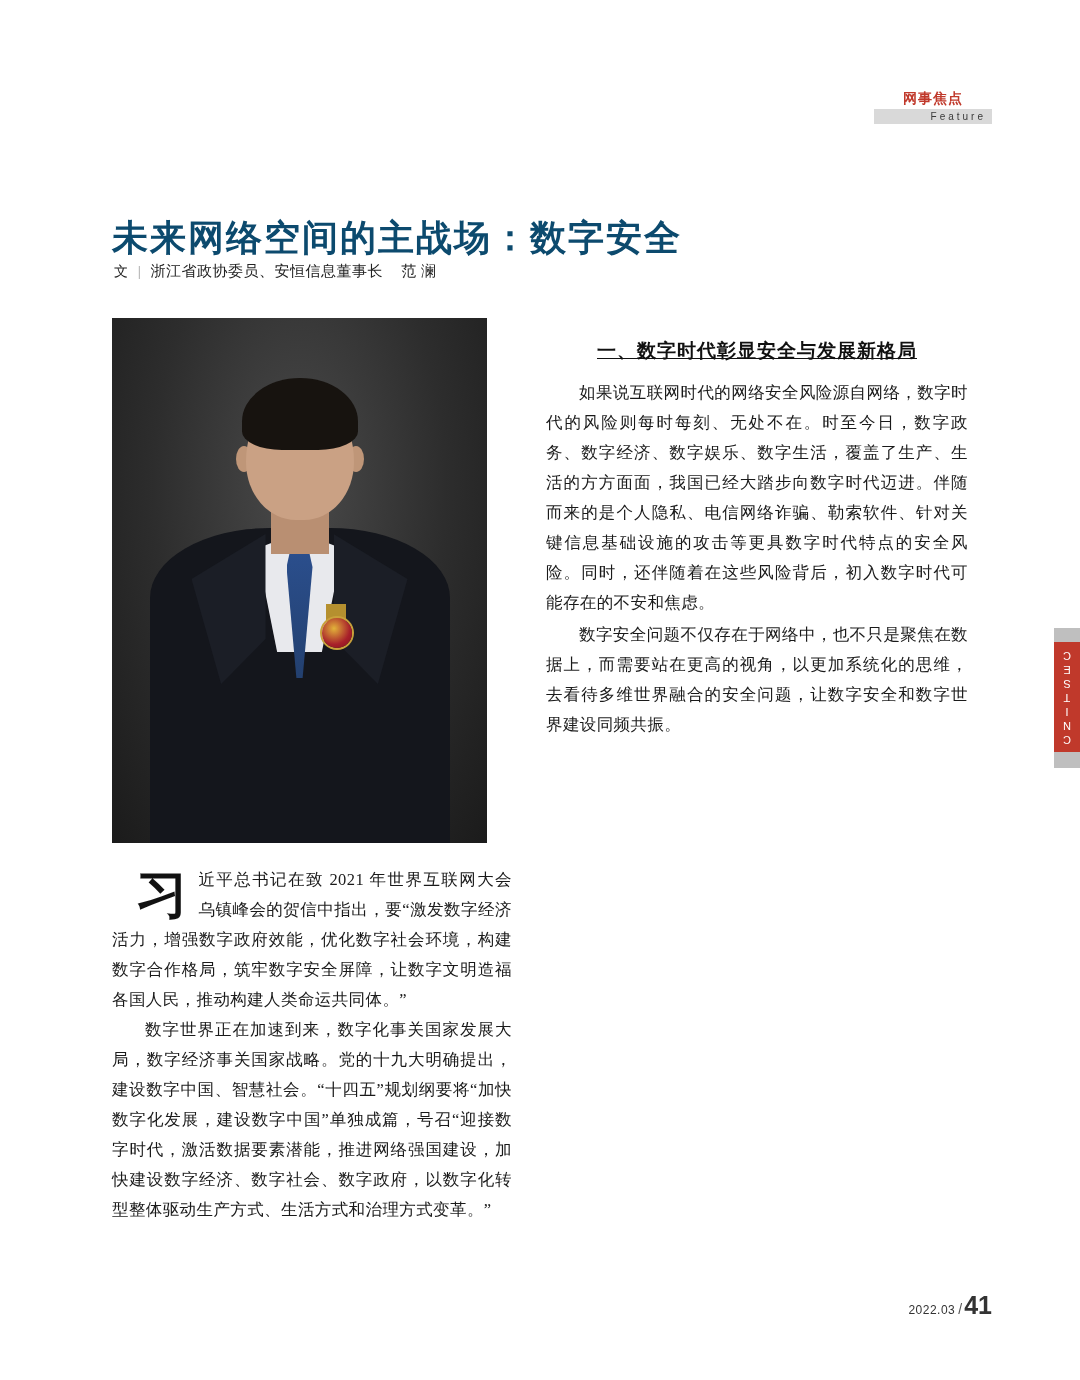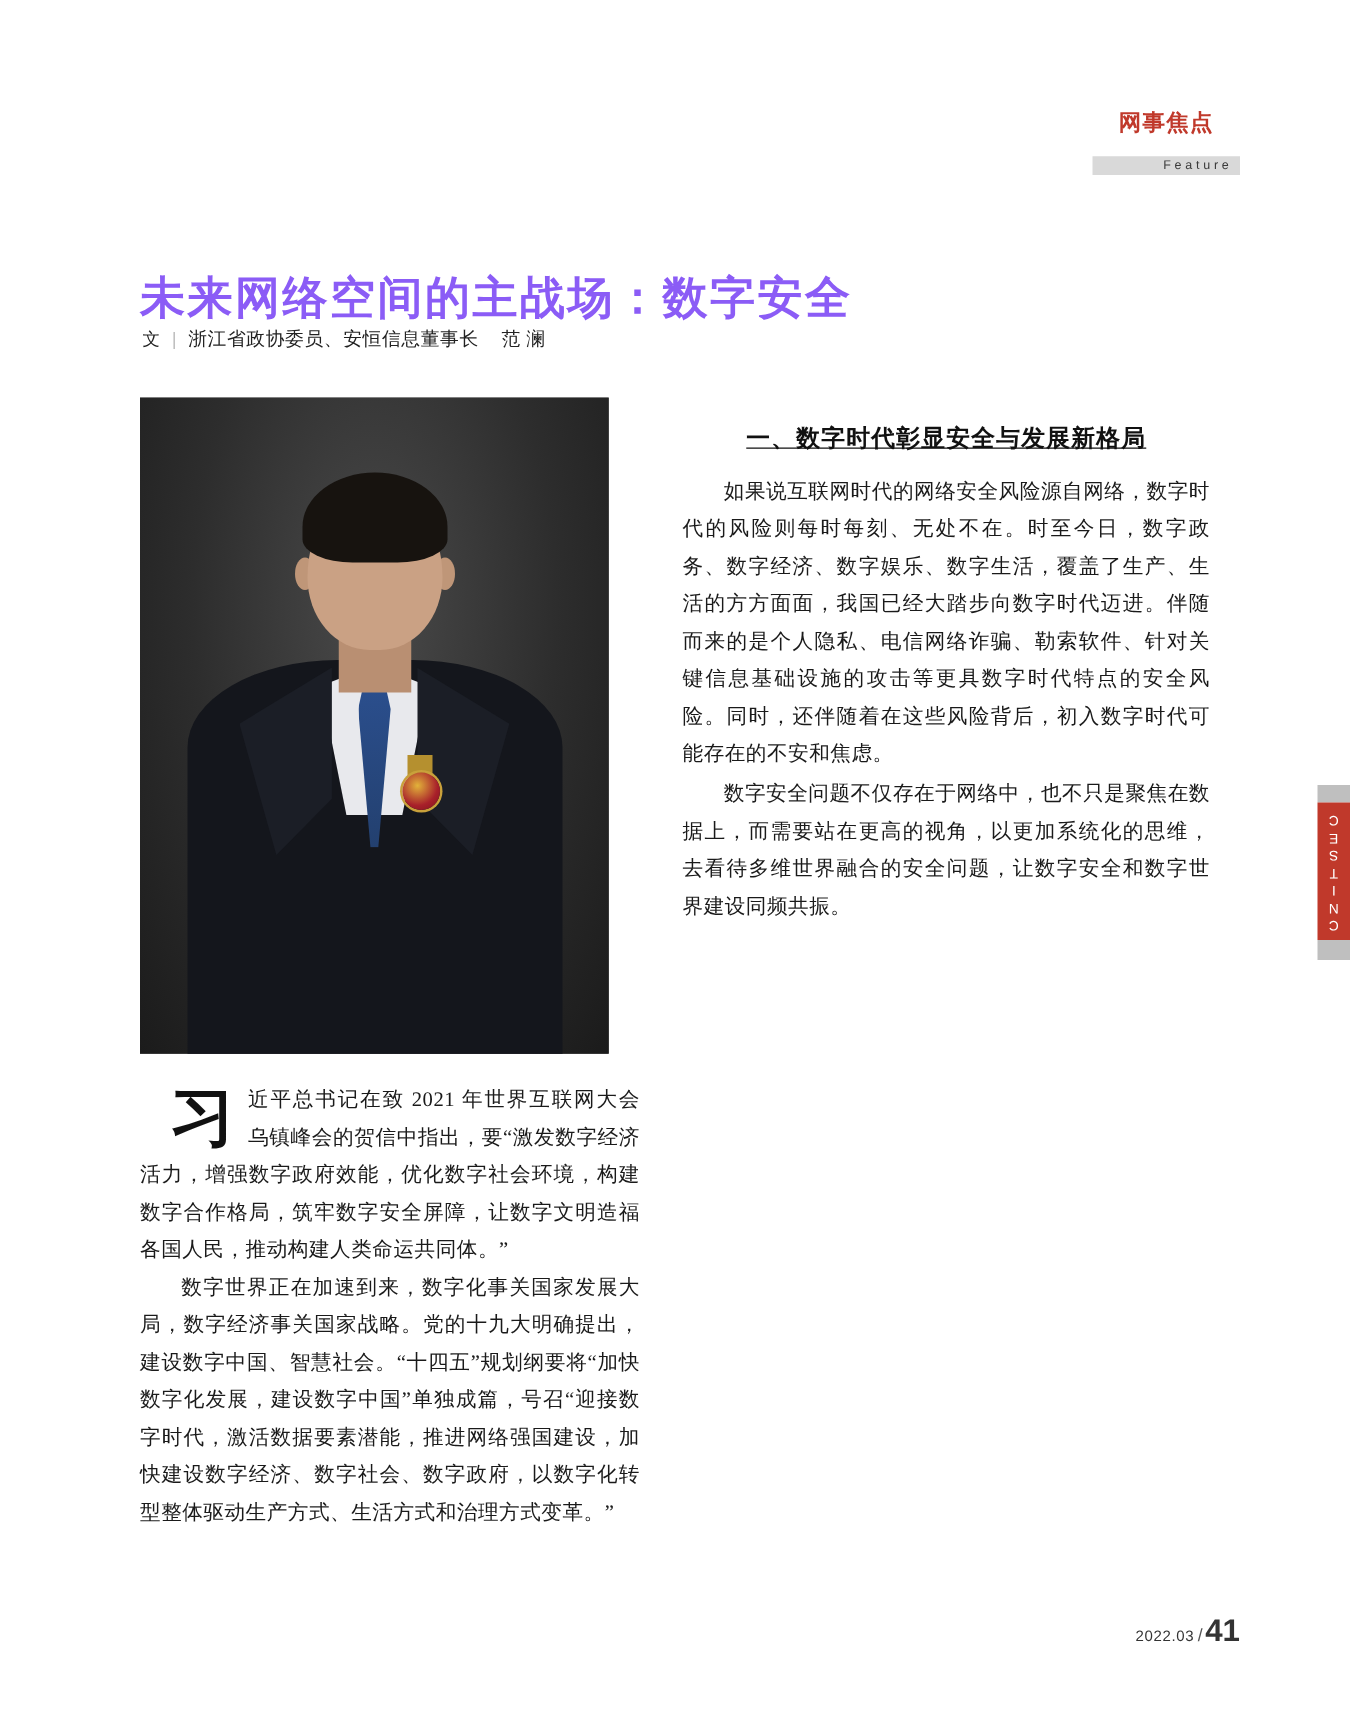--- a/index.html
+++ b/index.html
@@ -18,35 +18,35 @@
 
   
   .header-tag {
     position: absolute;
     top: 88px;
     right: 88px;
     width: 118px;
     text-align: center;
   }
   .header-tag .cn {
-    font-family: Liberation Serif, serif;
-    font-weight: bold;
-    font-size: 18px;
+    font-family: Liberation Sans, sans-serif;
+    font-weight: bold;
+    font-size: 14px;
     color: #c0392b;
     letter-spacing: 1px;
     line-height: 20px;
   }
   .header-tag .en {
     background: #d9d9d9;
     color: #3a3a3a;
     font-family: "Liberation Sans", sans-serif;
     font-size: 10px;
     letter-spacing: 3px;
     line-height: 15px;
-    margin-top: 17px;
+    margin-top: 1px;
     text-align: right;
     padding-right: 6px;
   }
 
   
   .side-tab {
     position: absolute;
     right: 0;
     top: 628px;
     width: 26px;
@@ -79,21 +79,21 @@
 
   
   .title {
     position: absolute;
     left: 112px;
     top: 190px;
     font-family: "Liberation Sans", sans-serif;
     font-weight: bold;
     font-size: 36px;
     letter-spacing: 2px;
-    color: #8b5cf6;
+    color: #0c4a6e;
   }
   .byline {
     position: absolute;
     left: 114px;
     top: 262px;
     font-size: 15px;
     color: #222;
     letter-spacing: 0.5px;
   }
   .byline .lead {

